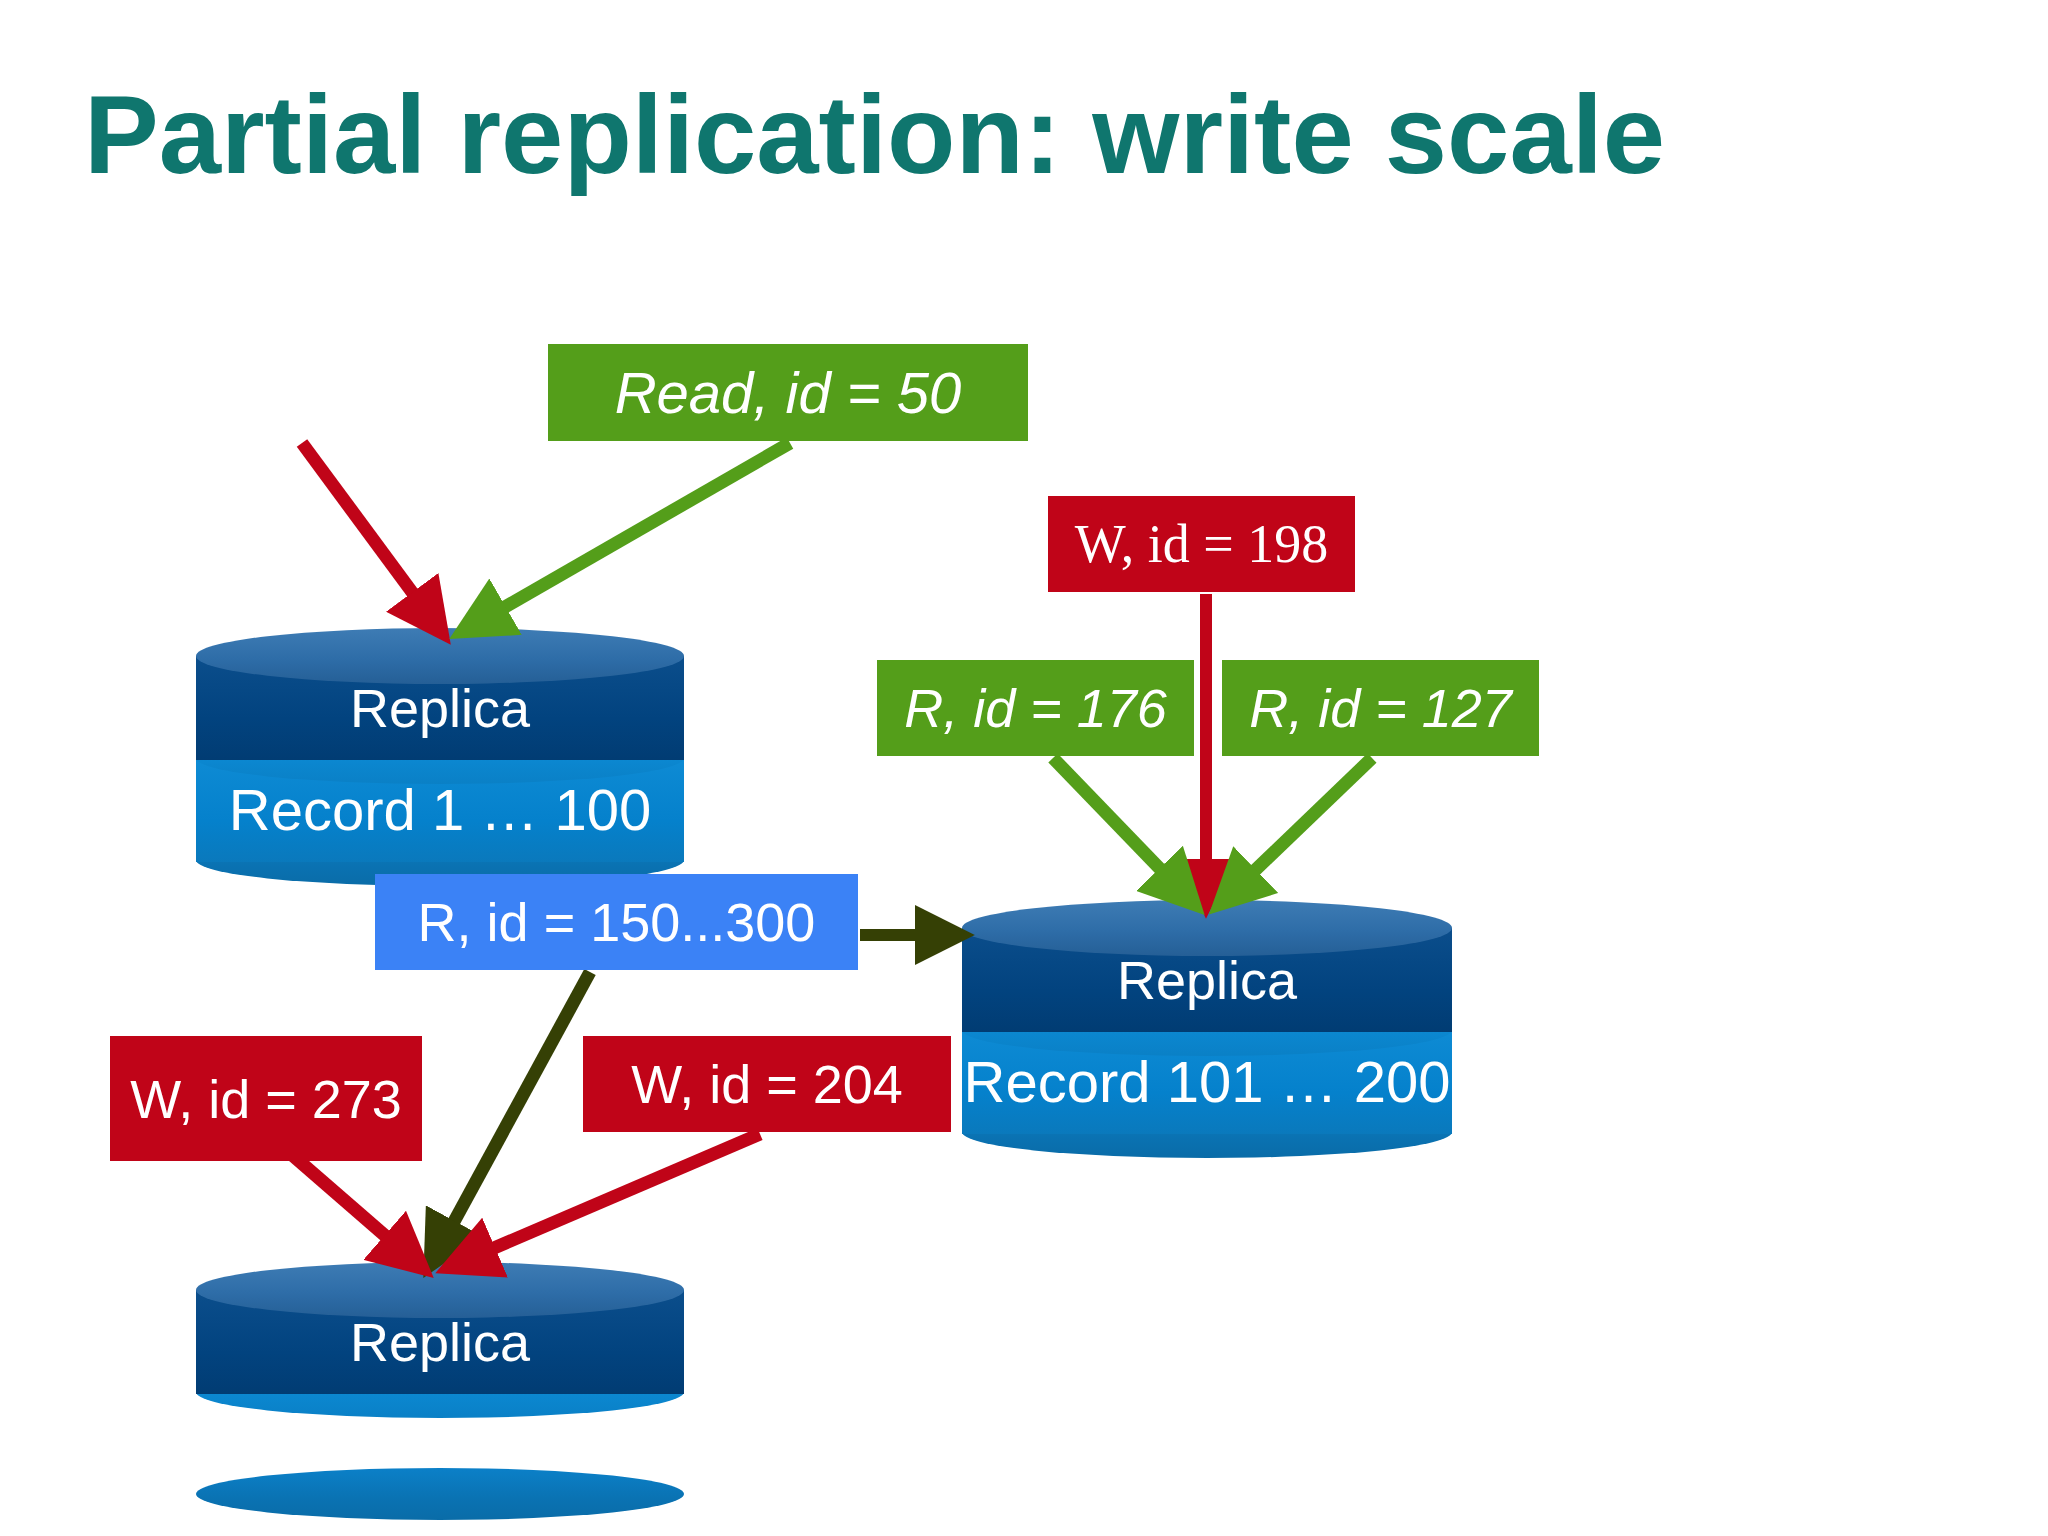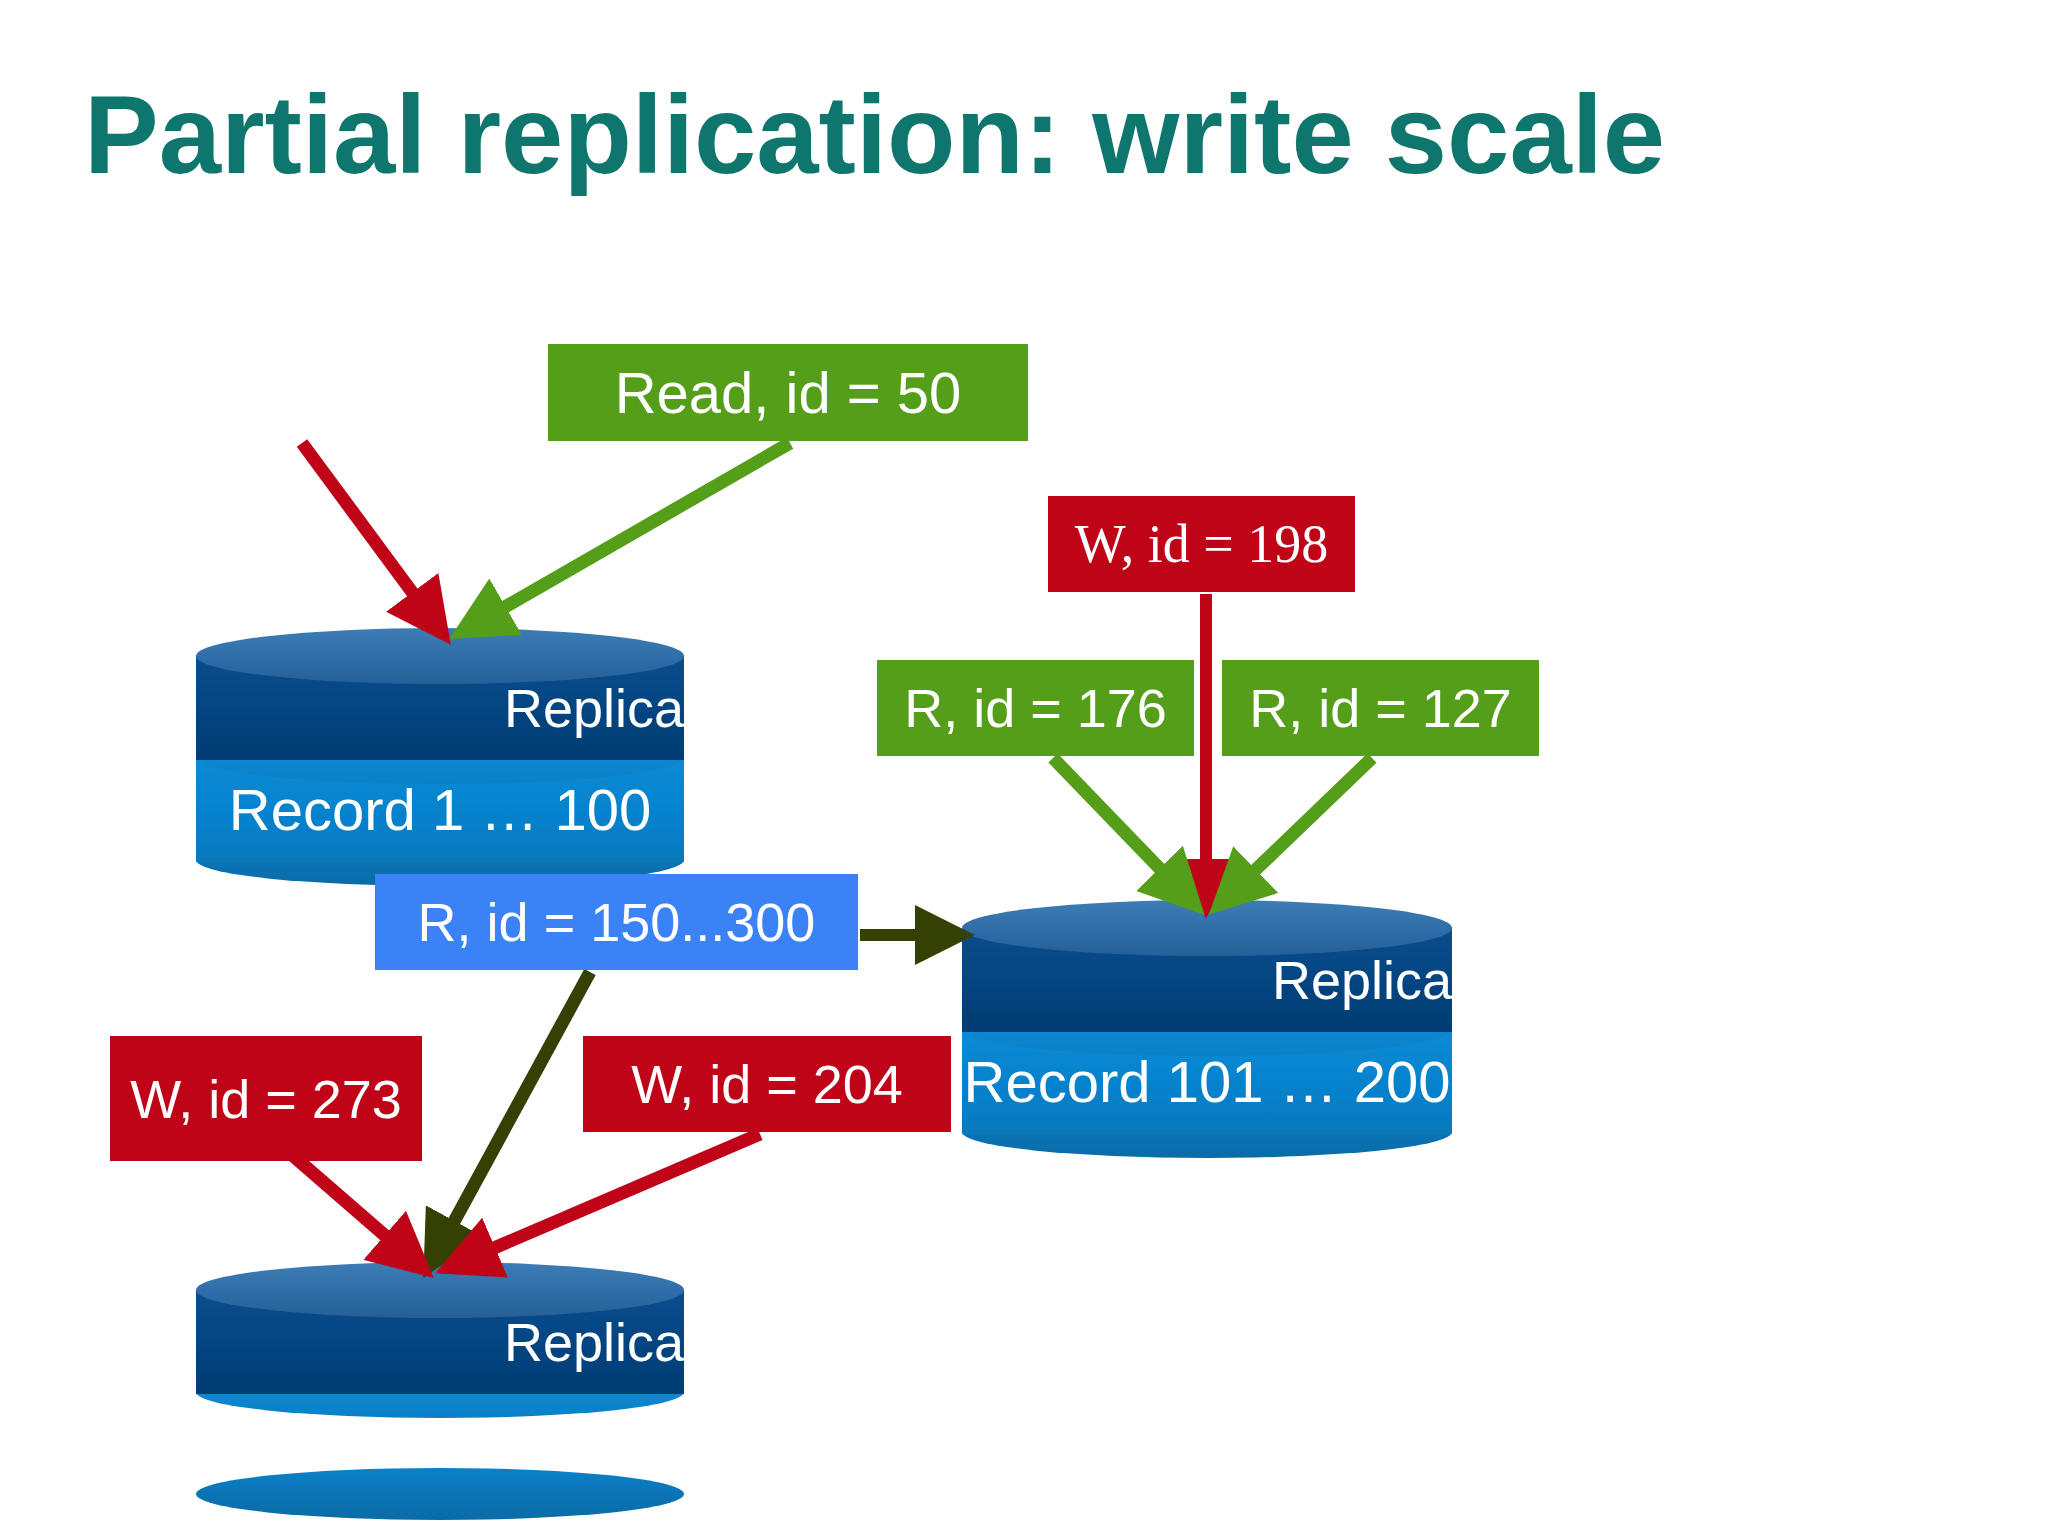--- a/index.html
+++ b/index.html
@@ -40,21 +40,21 @@
     display: flex;
     align-items: center;
     justify-content: center;
     color: #ffffff;
     font-size: 54px;
     line-height: 1;
     white-space: nowrap;
     z-index: 6;
   }
   .op-box.write  { background: #C00418; }
-  .op-box.read   { background: #549E1A; }
+  .op-box.read   { background: #549E1A; font-style: italic; }
   .op-box.range  { background: #3b82f6; }
 
   
   #box-write-1   { left: 65px;   top: 344px;  width: 475px;  height: 97px;  font-size: 58px; }
   #box-read-50   { left: 548px;  top: 344px;  width: 480px;  height: 97px;  font-size: 58px; }
   #box-w-198     { left: 1048px; top: 496px;  width: 307px;  height: 96px; font-family: Liberation Serif, serif;  }
   #box-r-176     { left: 877px;  top: 660px;  width: 317px;  height: 96px;  }
   #box-r-127     { left: 1222px; top: 660px;  width: 317px;  height: 96px;  }
   #box-r-range   { left: 375px;  top: 874px;  width: 483px;  height: 96px;  }
   #box-w-273     { left: 110px;  top: 1036px; width: 312px;  height: 125px;  }
@@ -76,21 +76,21 @@
   }
   .cyl-upper {
     position: absolute;
     left: 0;
     top: 28px;
     width: 100%;
     height: 104px;
     background: linear-gradient(180deg, #0B4E8C 0%, #02437F 60%, #013C73 100%);
     display: flex;
     align-items: center;
-    justify-content: flex-end;
+    justify-content: center;
   }
   .cyl-mid-ellipse {
     position: absolute;
     left: 0;
     top: 104px;
     width: 100%;
     height: 52px;
     border-radius: 50% / 50%;
     background: linear-gradient(180deg, #3FA8E0 0%, #0B87D0 55%, #0A80C6 100%);
   }

